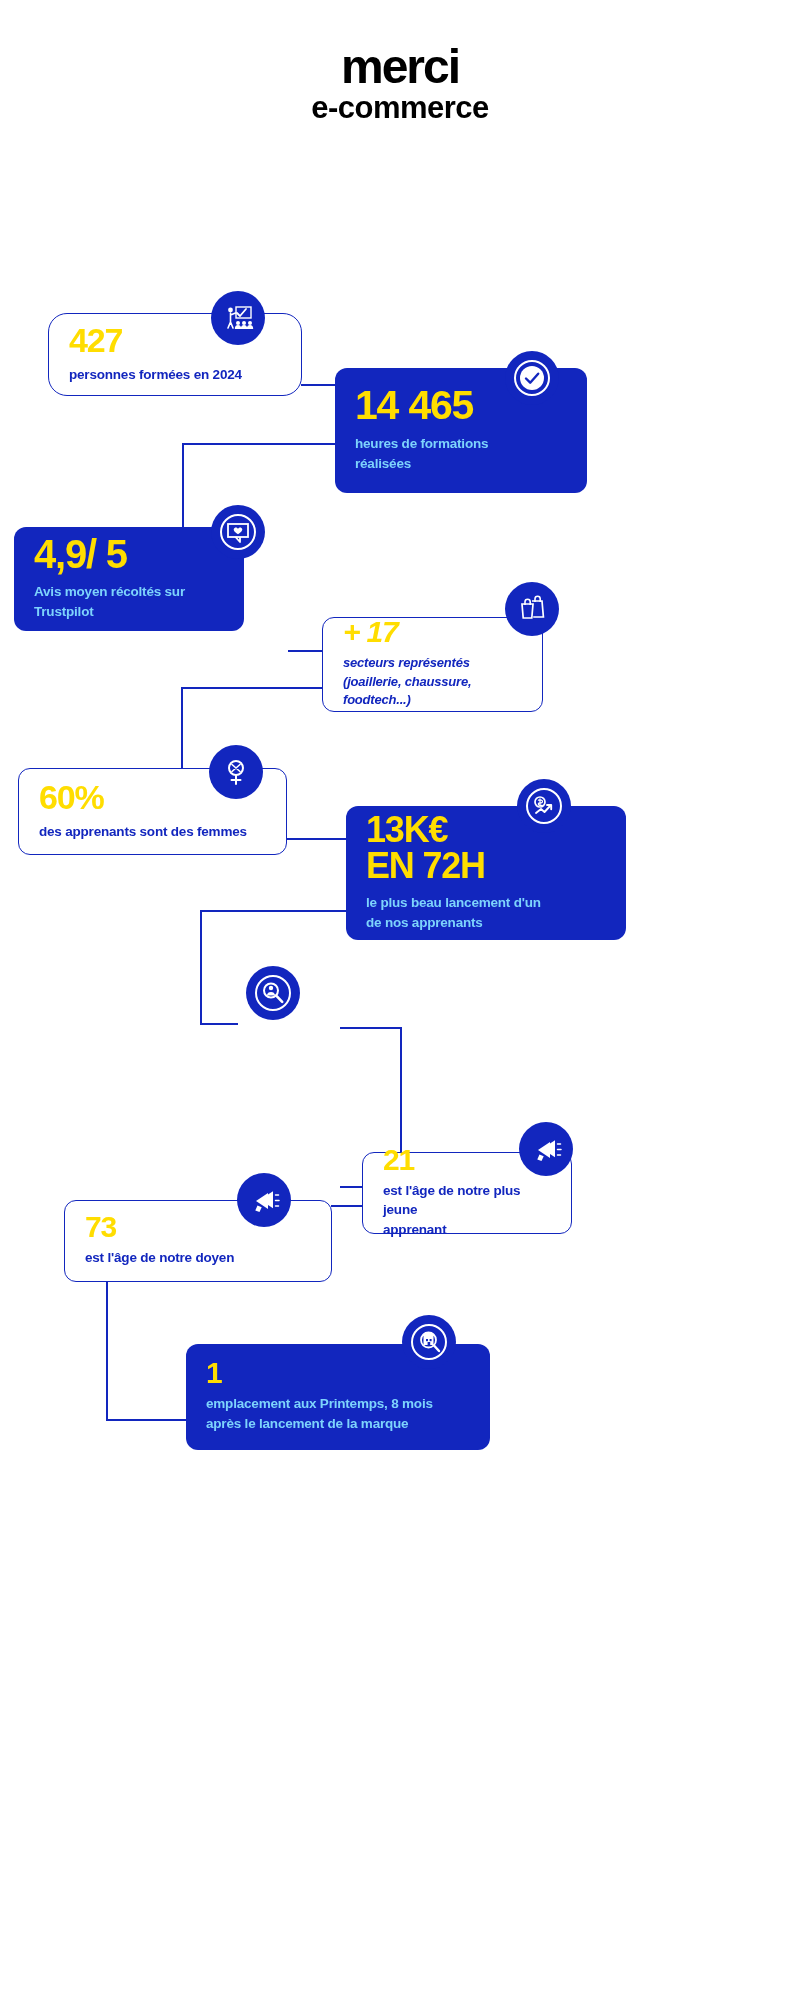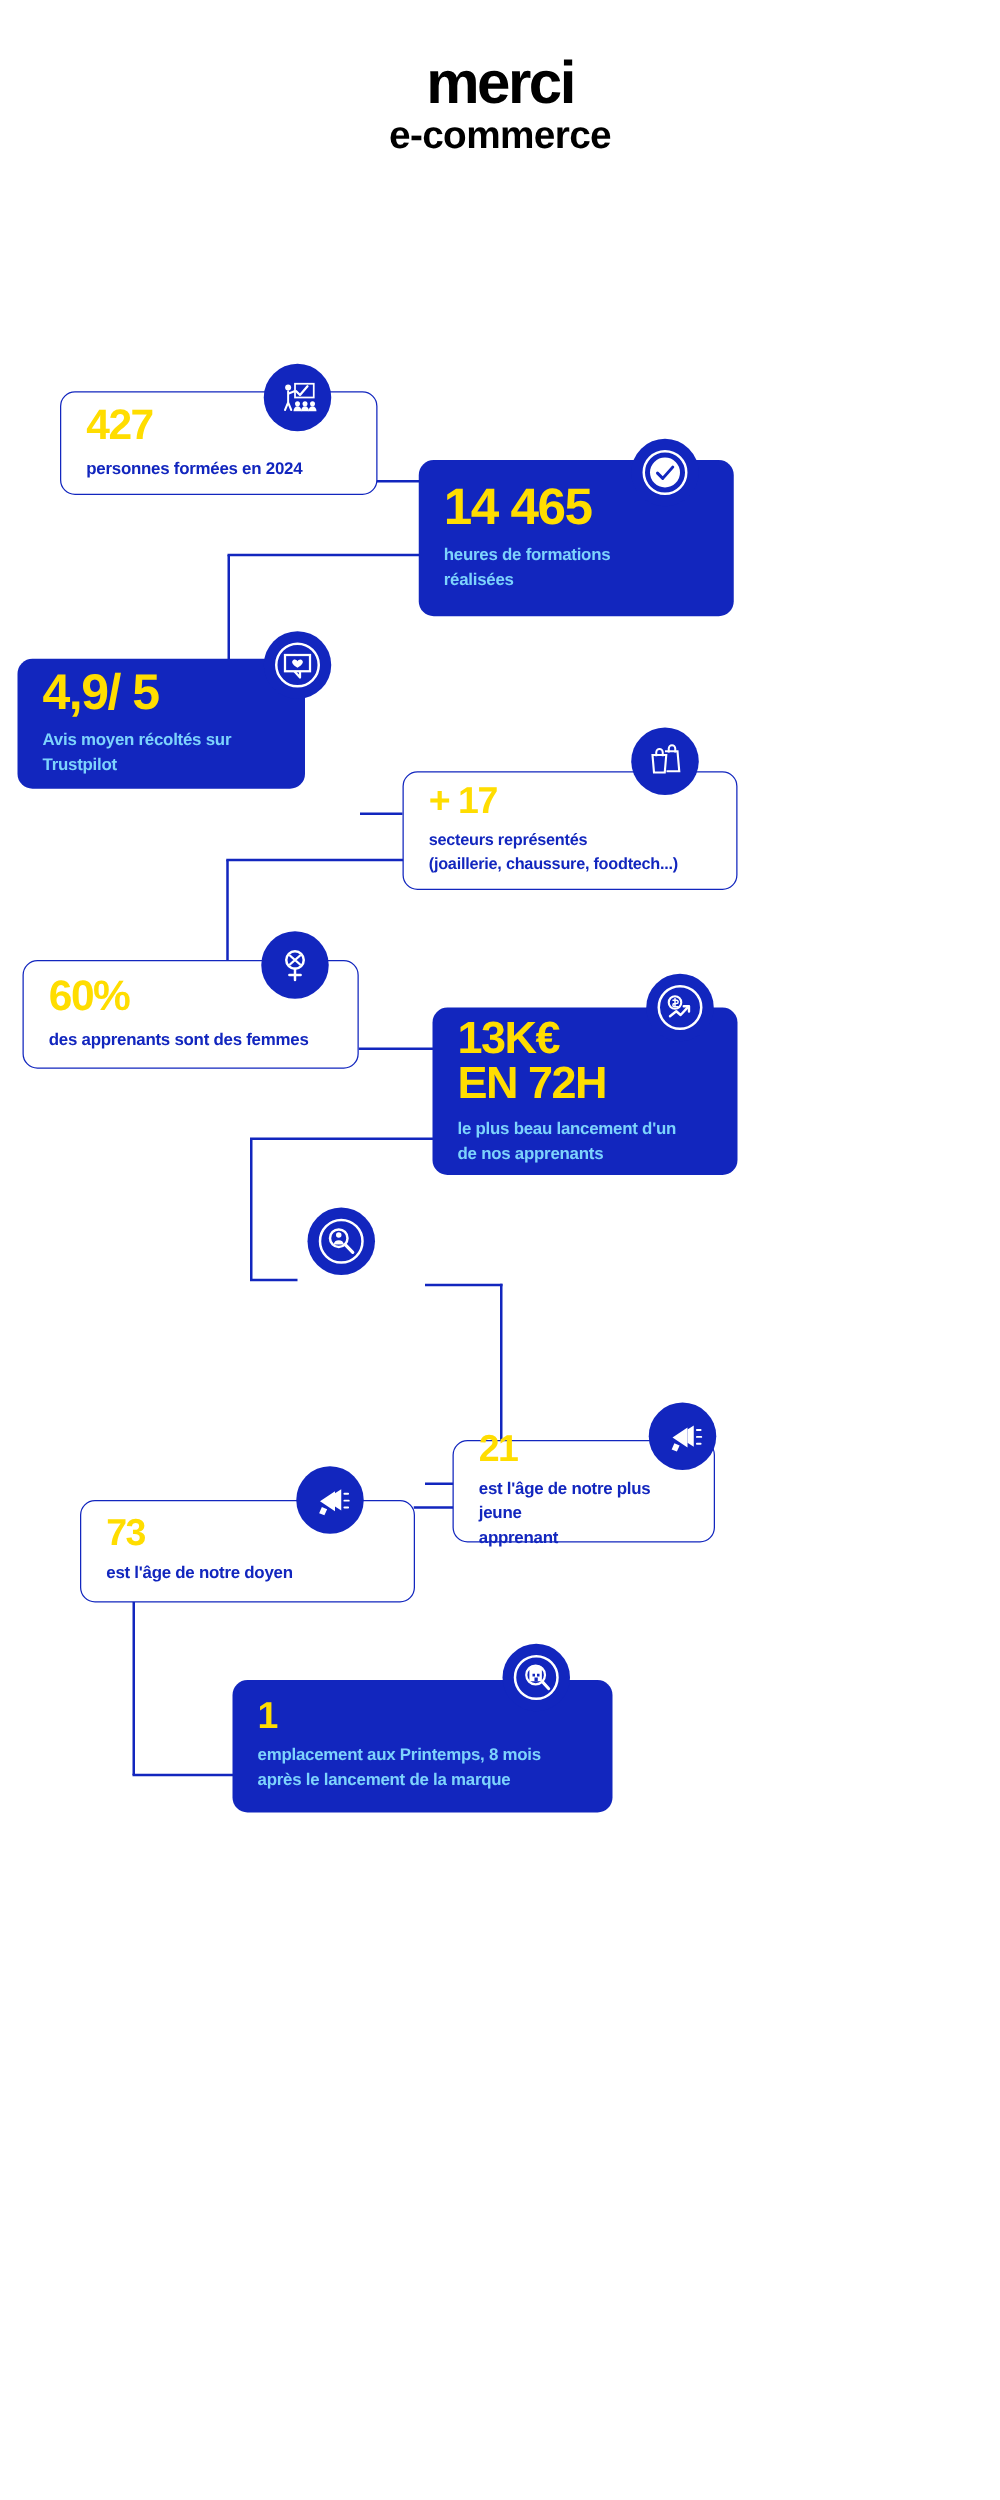--- a/index.html
+++ b/index.html
@@ -102,21 +102,21 @@
 
   <div class="conn h" style="left:340px; top:1027px; width:62px;"></div>
   <div class="conn v" style="left:400px; top:1027px; height:160px;"></div>
   <div class="conn h" style="left:340px; top:1186px; width:62px;"></div>
 
   <div class="conn h" style="left:331px; top:1205px; width:32px;"></div>
 
   <div class="conn v" style="left:106px; top:1280px; height:140px;"></div>
   <div class="conn h" style="left:106px; top:1419px; width:100px;"></div>
 
-  <div class="card outline" style="left:48px; top:313px; width:254px; height:83px;">
+  <div class="card outline" style="left:48px; top:313px; width:254px; height:83px;border-radius:19px;">
     <div class="stat" style="font-size:34px;">427</div>
     <div class="desc">personnes formées en 2024</div>
   </div>
   <div class="bubble" style="left:211px; top:291px;">
     <svg width="34" height="34" viewBox="0 0 34 34" fill="none">
       <rect x="15" y="6" width="15" height="11" stroke="#fff" stroke-width="1.4"></rect>
       <path d="M16 12 l3 3 l6 -7" stroke="#fff" stroke-width="1.8" fill="none" stroke-linecap="round" stroke-linejoin="round"></path>
       <circle cx="9.5" cy="9" r="2.4" fill="#fff"></circle>
       <path d="M9.5 12 v9 M9.5 21 l-2.5 6 M9.5 21 l2.5 6 M9.5 14 l5 -2" stroke="#fff" stroke-width="1.6" stroke-linecap="round"></path>
       <circle cx="17" cy="22" r="2" fill="#fff"></circle>
@@ -147,21 +147,21 @@
   </div>
   <div class="bubble" style="left:211px; top:505px;">
     <svg width="40" height="40" viewBox="0 0 40 40" fill="none">
       <circle cx="20" cy="20" r="17" stroke="#fff" stroke-width="2"></circle>
       <rect x="10" y="12" width="20" height="13" stroke="#fff" stroke-width="1.8"></rect>
       <path d="M22 25 l0 5 l-4.5 -5" stroke="#fff" stroke-width="1.8" fill="none" stroke-linejoin="round"></path>
       <path d="M20 22.2 c-4.4 -2.8 -5.2 -5 -3.4 -6.3 c1.3 -0.9 2.8 -0.1 3.4 1 c0.6 -1.1 2.1 -1.9 3.4 -1 c1.8 1.3 1 3.5 -3.4 6.3 z" fill="#fff"></path>
     </svg>
   </div>
 
-  <div class="card outline" style="left:322px; top:617px; width:268px; height:95px;">
+  <div class="card outline" style="left:322px; top:617px; width:221px; height:95px;font-style:italic;">
     <div class="stat" style="font-size:30px; margin-bottom:7px;">+ 17</div>
     <div class="desc" style="font-size:13px;">secteurs représentés
 (joaillerie, chaussure, foodtech...)</div>
   </div>
   <div class="bubble" style="left:505px; top:582px;">
     <svg width="38" height="38" viewBox="0 0 38 38" fill="none">
       <path d="M9 14 h11 l-1.2 14 h-8.6 z" stroke="#fff" stroke-width="1.7" fill="none"></path>
       <path d="M12 15 v-3.2 a2.6 2.6 0 0 1 5.2 0 v3.2" stroke="#fff" stroke-width="1.6" fill="none"></path>
       <path d="M19 11 h10 l1.4 16 h-10.2" stroke="#fff" stroke-width="1.7" fill="none"></path>
       <path d="M22 12 v-3.2 a2.6 2.6 0 0 1 5.2 0 v3.2" stroke="#fff" stroke-width="1.6" fill="none"></path>
@@ -173,21 +173,21 @@
     <div class="desc">des apprenants sont des femmes</div>
   </div>
   <div class="bubble" style="left:209px; top:745px;">
     <svg width="36" height="36" viewBox="0 0 36 36" fill="none">
       <circle cx="18" cy="14" r="7" stroke="#fff" stroke-width="2" fill="none"></circle>
       <path d="M18 21 v9 M13.5 26 h9" stroke="#fff" stroke-width="2" stroke-linecap="round"></path>
       <path d="M14 10.5 l8 7 M22 10.5 l-8 7" stroke="#fff" stroke-width="1.6" stroke-linecap="round"></path>
     </svg>
   </div>
 
-  <div class="card solid" style="left:346px; top:806px; width:244px; height:134px;">
+  <div class="card solid" style="left:346px; top:806px; width:280px; height:134px;">
     <div class="stat" style="font-size:36px; line-height:1.02;">13K€
 EN 72H</div>
     <div class="desc">le plus beau lancement d'un
 de nos apprenants</div>
   </div>
   <div class="bubble" style="left:517px; top:779px;">
     <svg width="40" height="40" viewBox="0 0 40 40" fill="none">
       <circle cx="20" cy="20" r="17" stroke="#fff" stroke-width="2"></circle>
       <circle cx="16" cy="16" r="5" stroke="#fff" stroke-width="1.7" fill="none"></circle>
       <path d="M16 12.8 v6.4 M14.4 14.2 h2.8 a1.3 1.3 0 0 1 0 2.6 h-1.6 a1.3 1.3 0 0 0 0 2.6 h2.8" stroke="#fff" stroke-width="1.2" fill="none" stroke-linecap="round"></path>

